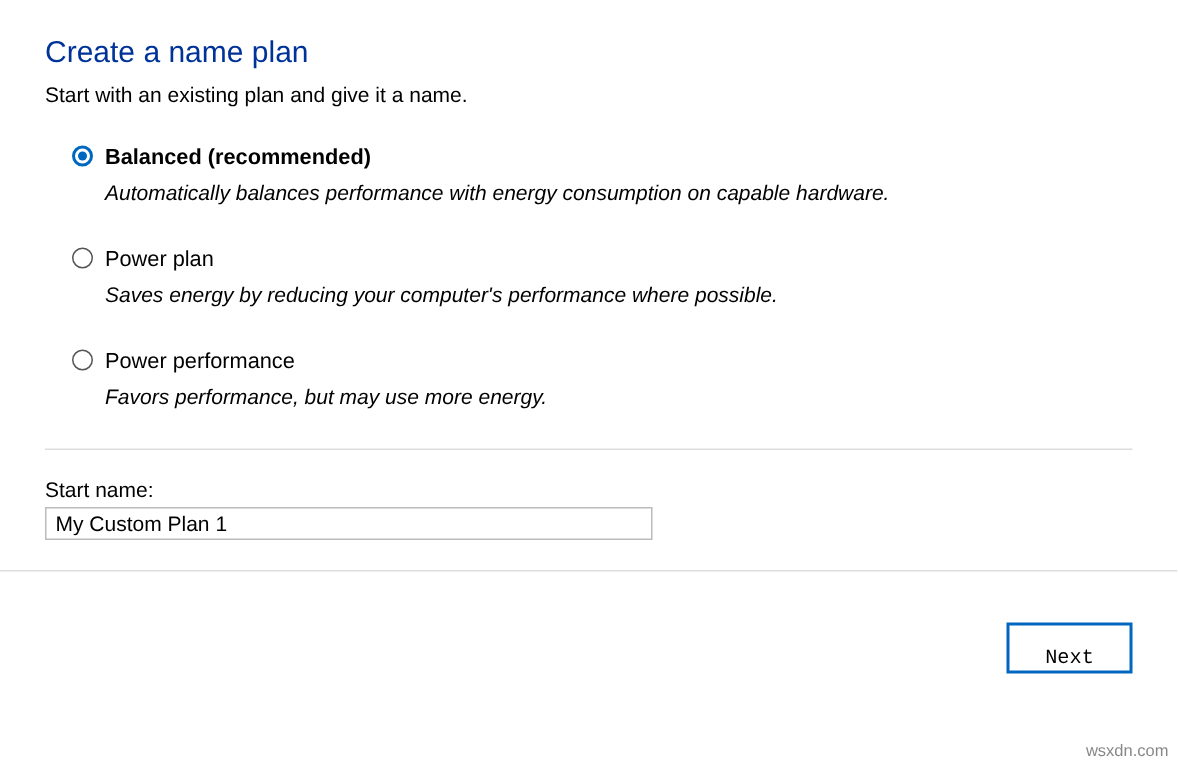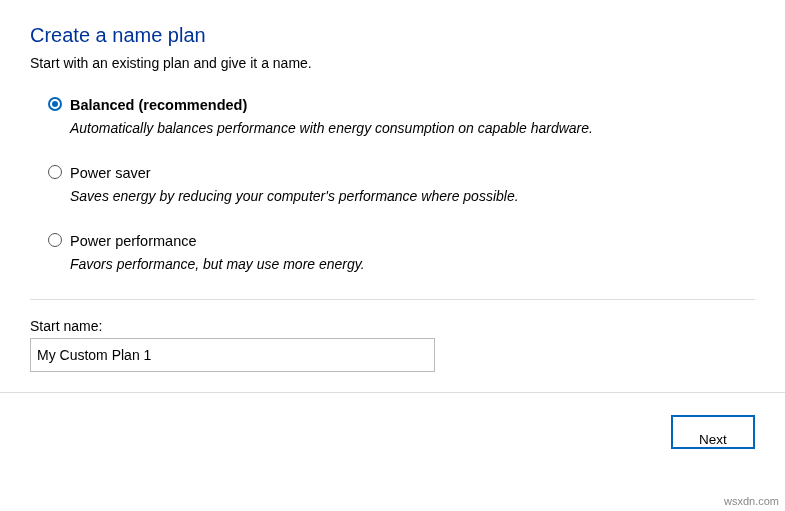--- a/index.html
+++ b/index.html
@@ -78,21 +78,21 @@
       border: none;
       border-top: 1px solid #ddd;
       margin: 4px 0 18px 0;
     }
     .plan-name-label {
       font-size: 14px;
       margin-bottom: 4px;
     }
     .plan-name-input {
       width: 405px;
-      height: 34px;
+      height: 22px;
       border: 1px solid #bbb;
       padding: 1px 6px;
       font-size: 14px;
       font-family: inherit;
     }
     .footer-divider {
       border: none;
       border-top: 1px solid #ddd;
       margin-top: 20px;
     }
@@ -102,21 +102,21 @@
       bottom: 62px;
       display: flex;
       gap: 10px;
     }
     .btn {
       min-width: 84px;
       height: 26px;
       background: #fff;
       border: 1px solid #888;
       font-size: 13.5px;
-      font-family: Liberation Sans, sans-serif;
+      font-family: Liberation Mono, monospace;
       cursor: pointer;
       padding: 16px 14px;
     }
     .btn.primary {
       border: 1px solid #0067c0;
       box-shadow: inset 0 0 0 1px #0067c0;
     }
     .watermark {
       position: absolute;
       right: 6px;
@@ -142,21 +142,21 @@
         <div class="opt-label bold">Balanced (recommended)</div>
         <div class="opt-desc">Automatically balances performance with energy consumption on capable hardware.</div>
       </div>
     </div>
 
     <div class="option">
       <div class="radio-wrap">
         <span class="radio"></span>
       </div>
       <div class="opt-body">
-        <div class="opt-label">Power saver</div>
+        <div class="opt-label">Power plan</div>
         <div class="opt-desc">Saves energy by reducing your computer's performance where possible.</div>
       </div>
     </div>
 
     <div class="option">
       <div class="radio-wrap">
         <span class="radio"></span>
       </div>
       <div class="opt-body">
         <div class="opt-label">Power performance</div>

